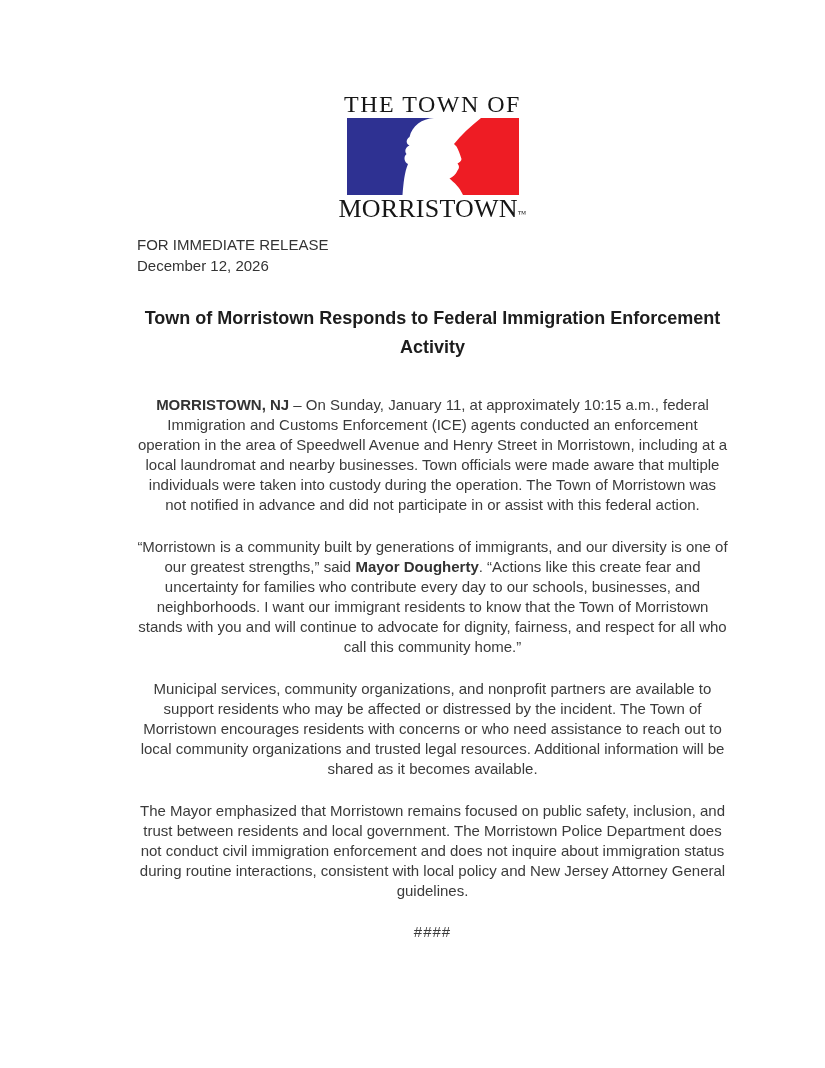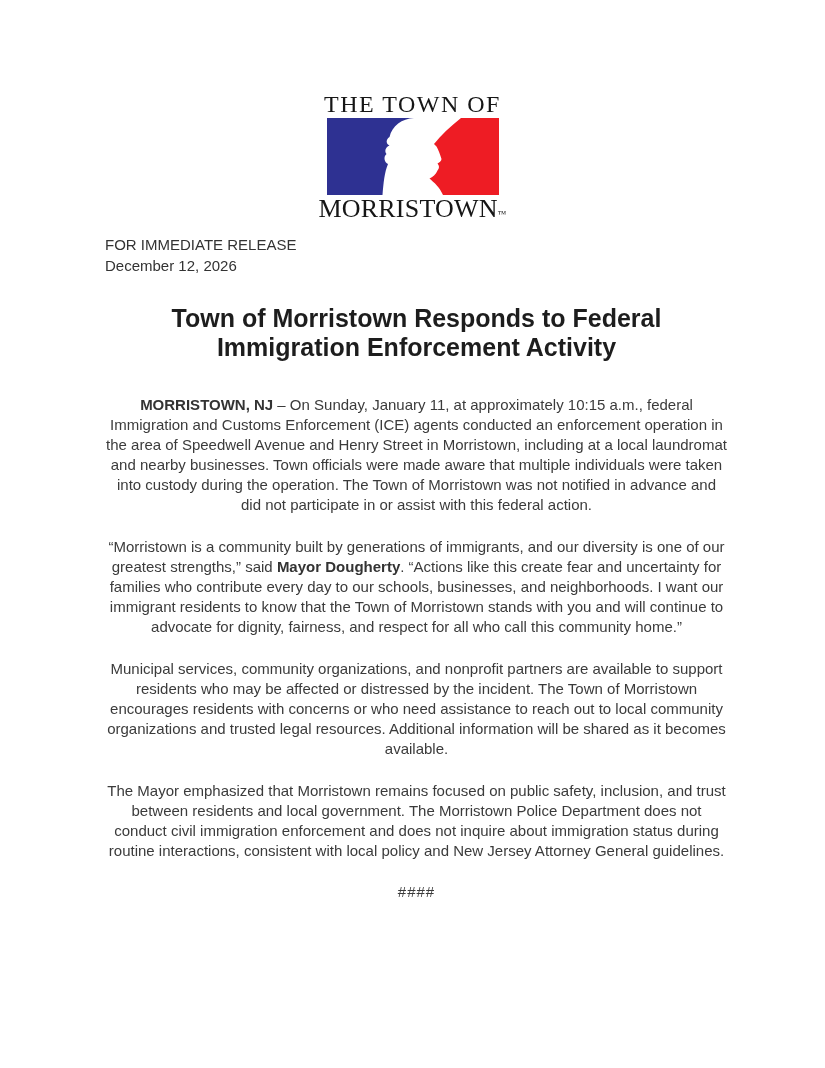--- a/index.html
+++ b/index.html
@@ -3,22 +3,23 @@
 <meta charset="utf-8">
 <style>
   html, body { margin: 0; padding: 0; background: #ffffff; }
   .page {
     width: 825px; height: 1068px;
     background: #ffffff;
     font-family: "Liberation Sans", sans-serif;
     color: #3b3b3b;
     overflow: hidden;
     box-sizing: border-box;
+    padding-left: 40px;
   }
-  .content { padding: 0 97px; margin-left: 8px; }
+  .content { padding: 0 97px; }
 
   
   .logo { padding-top: 92px; text-align: center; }
   .logo-top {
     font-family: "Liberation Serif", serif;
     font-size: 24px; letter-spacing: 1.5px;
     color: #161616; line-height: 25px;
   }
   .emblem { display: block; margin: 1px auto 1px; }
   .logo-name-row {
@@ -29,21 +30,21 @@
   }
   .tm { font-size: 9px; vertical-align: baseline; letter-spacing: 0; }
 
   
   .meta { margin-top: 7px; font-size: 15px; line-height: 21px; color: #333333; }
 
   
   .headline {
     margin: 28px auto 0;
     max-width: 600px;
-    font-size: 25px; line-height: 29px;
+    font-size: 18px; line-height: 29px;
     font-weight: bold; text-align: center;
     color: #1d1d1d;
   }
 
   
   .body { margin-top: 33px; text-align: center; }
   .body p { margin: 0 0 22px 0; font-size: 15px; line-height: 20px; color: #3b3b3b; }
   .body strong { font-weight: bold; color: #333333; }
 
   .end-mark {

